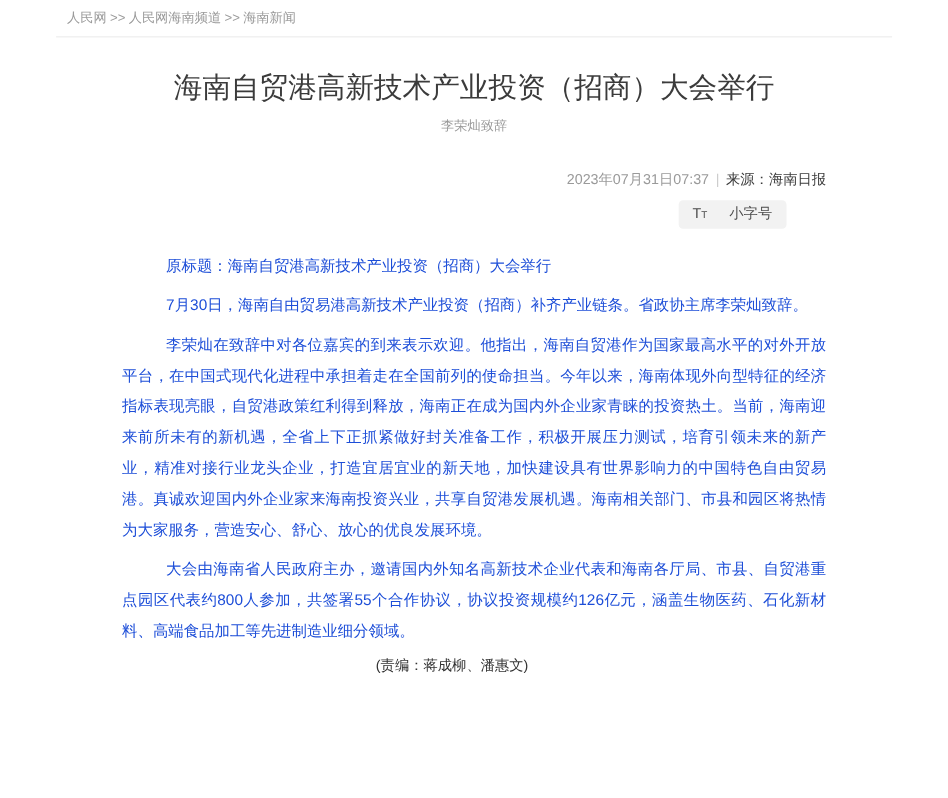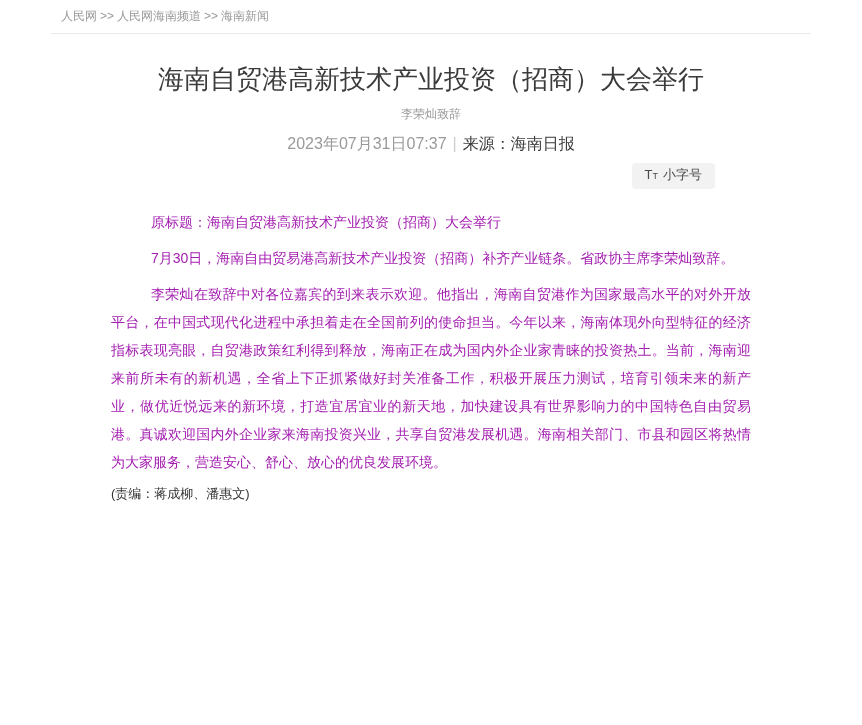--- a/index.html
+++ b/index.html
@@ -46,23 +46,23 @@
     line-height: 32px;
   }
   .subtitle {
     margin: 12px 0 11px 0;
     text-align: center;
     font-size: 12px;
     color: #9a9a9a;
     line-height: 14px;
   }
   .meta {
-    margin: 15px 0 0 0;
-    text-align: center;
-    font-size: 16px;
+    margin: 34px 0 0 0;
+    text-align: right;
+    font-size: 13px;
     line-height: 16px;
   }
   .meta .date { color: #9a9a9a; }
   .meta .pipe { color: #cccccc; margin: 0 6px; }
   .meta .source-label { color: #3b3b3b; }
   .meta .source { color: #3b3b3b; text-decoration: none; }
   
   .toolbar {
     margin: 11px 36px 0 0;
     display: flex;
@@ -76,39 +76,39 @@
     border-radius: 4px;
     padding: 4px 13px 5px 13px;
     font-family: "Liberation Sans", "DejaVu Sans", sans-serif;
     font-size: 13px;
     color: #4a4a4a;
     cursor: pointer;
     line-height: 15px;
   }
   .font-tool .t-big { font-size: 13px; font-weight: 400; }
   .font-tool .t-small { font-size: 9px; font-weight: 400; }
-  .font-tool .tool-label { margin-left: 5px; }
+  .font-tool .tool-label { margin-left: 20px; }
   
   .content {
     margin-top: 19px;
   }
   .content p {
     margin: 0 0 8px 0;
     font-size: 14px;
     line-height: 28px;
-    color: #a21caf;
+    color: #1d4ed8;
     text-align: justify;
     text-indent: 40px;
   }
   .original-title {
     margin-bottom: 8px !important;
   }
   .editors {
     margin: 10px 40px 14px 0;
-    text-align: left;
+    text-align: center;
     font-size: 13px;
     color: #333333;
     line-height: 16px;
   }
 </style>
 </head>
 <body>
 
 <div class="page">
 
@@ -132,20 +132,21 @@
           <span class="t-small">T</span>
           <span class="tool-label">小字号</span>
       </button>
     </div>
 
     <div class="content">
       <p class="original-title">
         <span>原标题：</span><span>海南自贸港高新技术产业投资（招商）大会举行</span>
       </p>
       <p>7月30日，海南自由贸易港高新技术产业投资（招商）补齐产业链条。省政协主席李荣灿致辞。</p>
-      <p>李荣灿在致辞中对各位嘉宾的到来表示欢迎。他指出，海南自贸港作为国家最高水平的对外开放平台，在中国式现代化进程中承担着走在全国前列的使命担当。今年以来，海南体现外向型特征的经济指标表现亮眼，自贸港政策红利得到释放，海南正在成为国内外企业家青睐的投资热土。当前，海南迎来前所未有的新机遇，全省上下正抓紧做好封关准备工作，积极开展压力测试，培育引领未来的新产业，做优近悦远来的新环境，打造宜居宜业的新天地，加快建设具有世界影响力的中国特色自由贸易港。真诚欢迎国内外企业家来海南投资兴业，共享自贸港发展机遇。海南相关部门、市县和园区将热情为大家服务，营造安心、舒心、放心的优良发展环境。</p>
+      <p>李荣灿在致辞中对各位嘉宾的到来表示欢迎。他指出，海南自贸港作为国家最高水平的对外开放平台，在中国式现代化进程中承担着走在全国前列的使命担当。今年以来，海南体现外向型特征的经济指标表现亮眼，自贸港政策红利得到释放，海南正在成为国内外企业家青睐的投资热土。当前，海南迎来前所未有的新机遇，全省上下正抓紧做好封关准备工作，积极开展压力测试，培育引领未来的新产业，精准对接行业龙头企业，打造宜居宜业的新天地，加快建设具有世界影响力的中国特色自由贸易港。真诚欢迎国内外企业家来海南投资兴业，共享自贸港发展机遇。海南相关部门、市县和园区将热情为大家服务，营造安心、舒心、放心的优良发展环境。</p>
+      <p>大会由海南省人民政府主办，邀请国内外知名高新技术企业代表和海南各厅局、市县、自贸港重点园区代表约800人参加，共签署55个合作协议，协议投资规模约126亿元，涵盖生物医药、石化新材料、高端食品加工等先进制造业细分领域。</p>
     </div>
 
     <p class="editors">(责编：蒋成柳、潘惠文)</p>
 
   </div>
 
 </div>
 
 </body></html>

